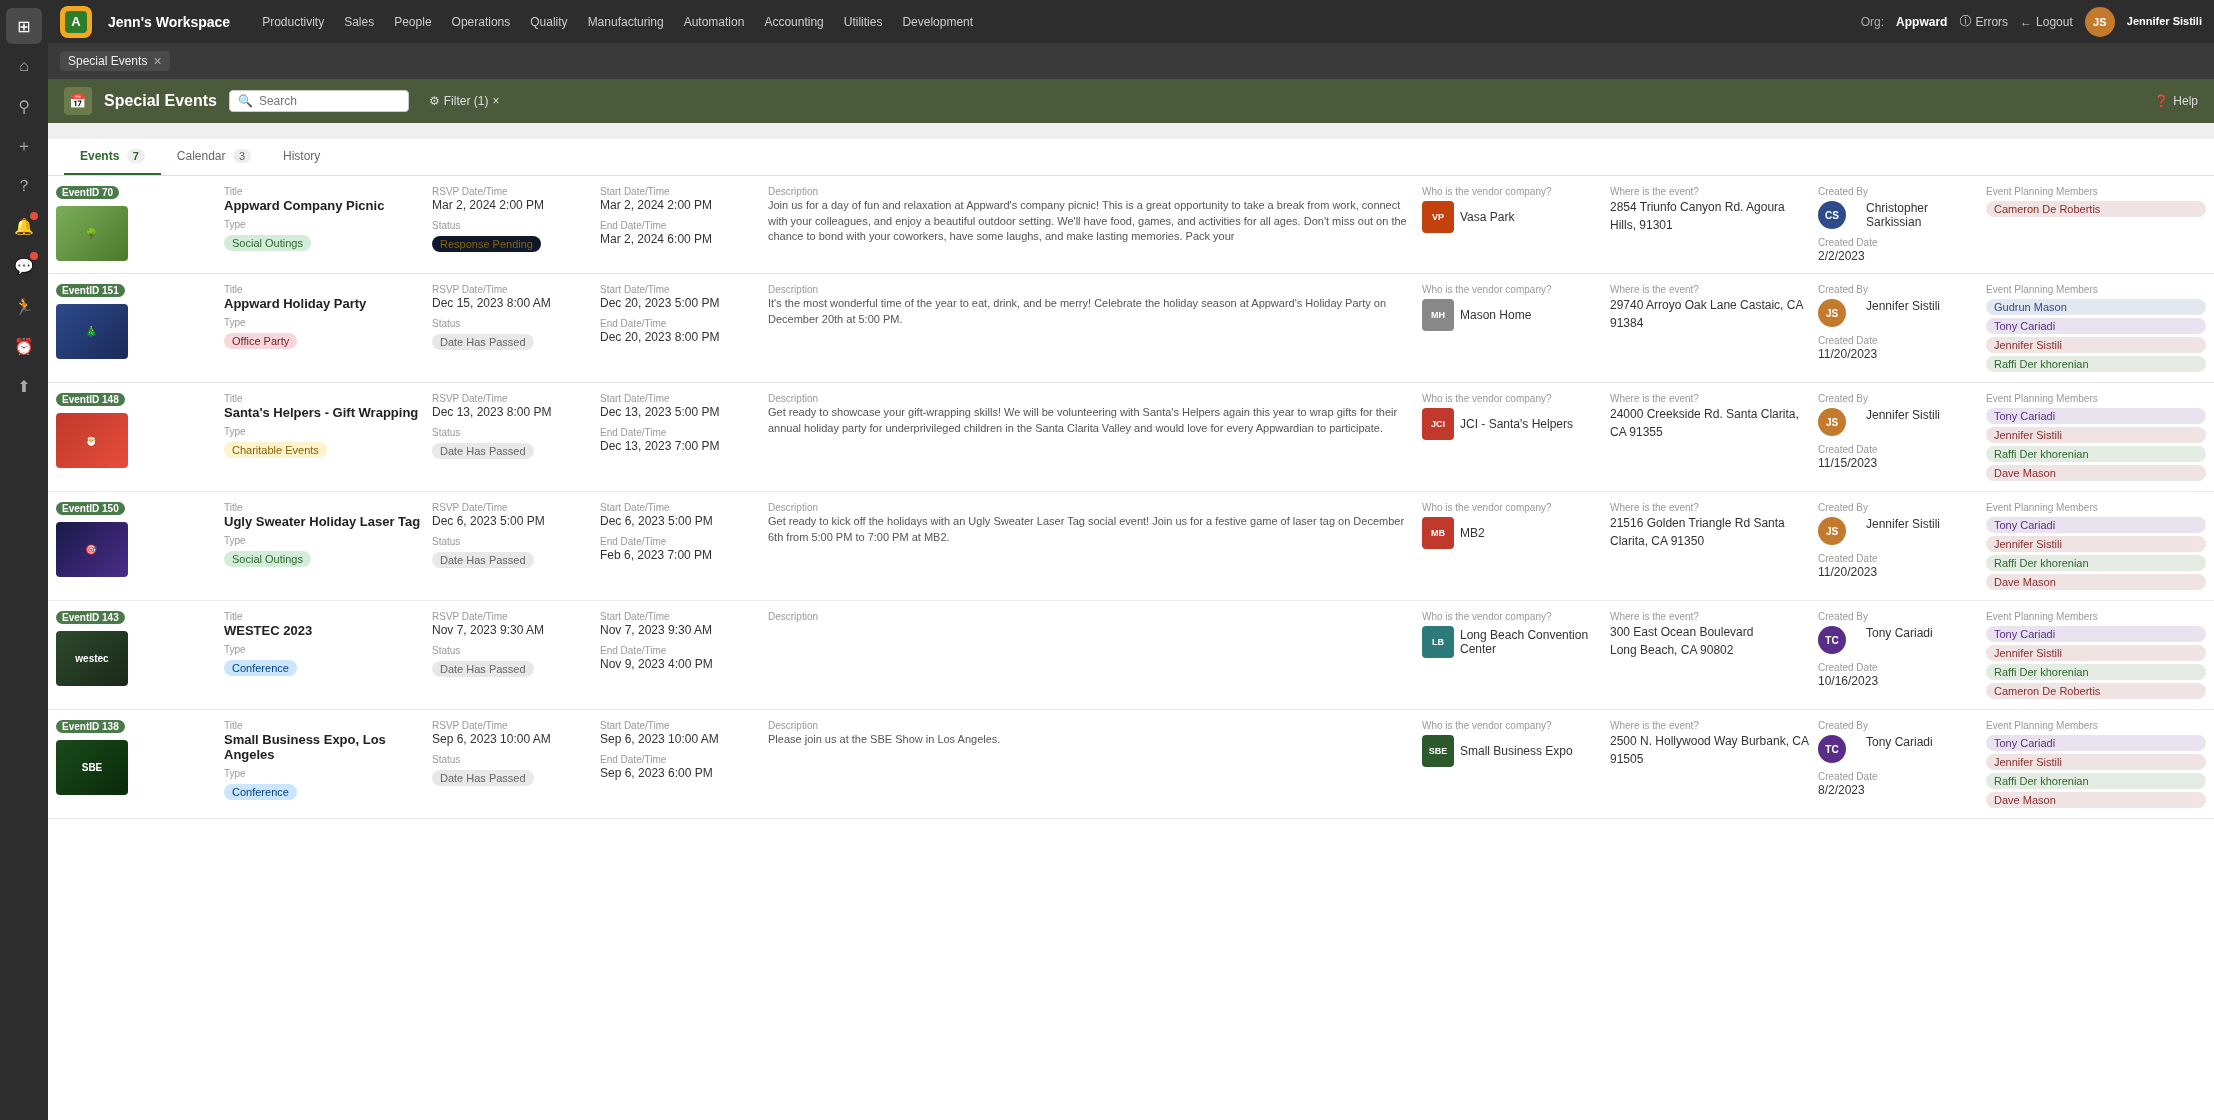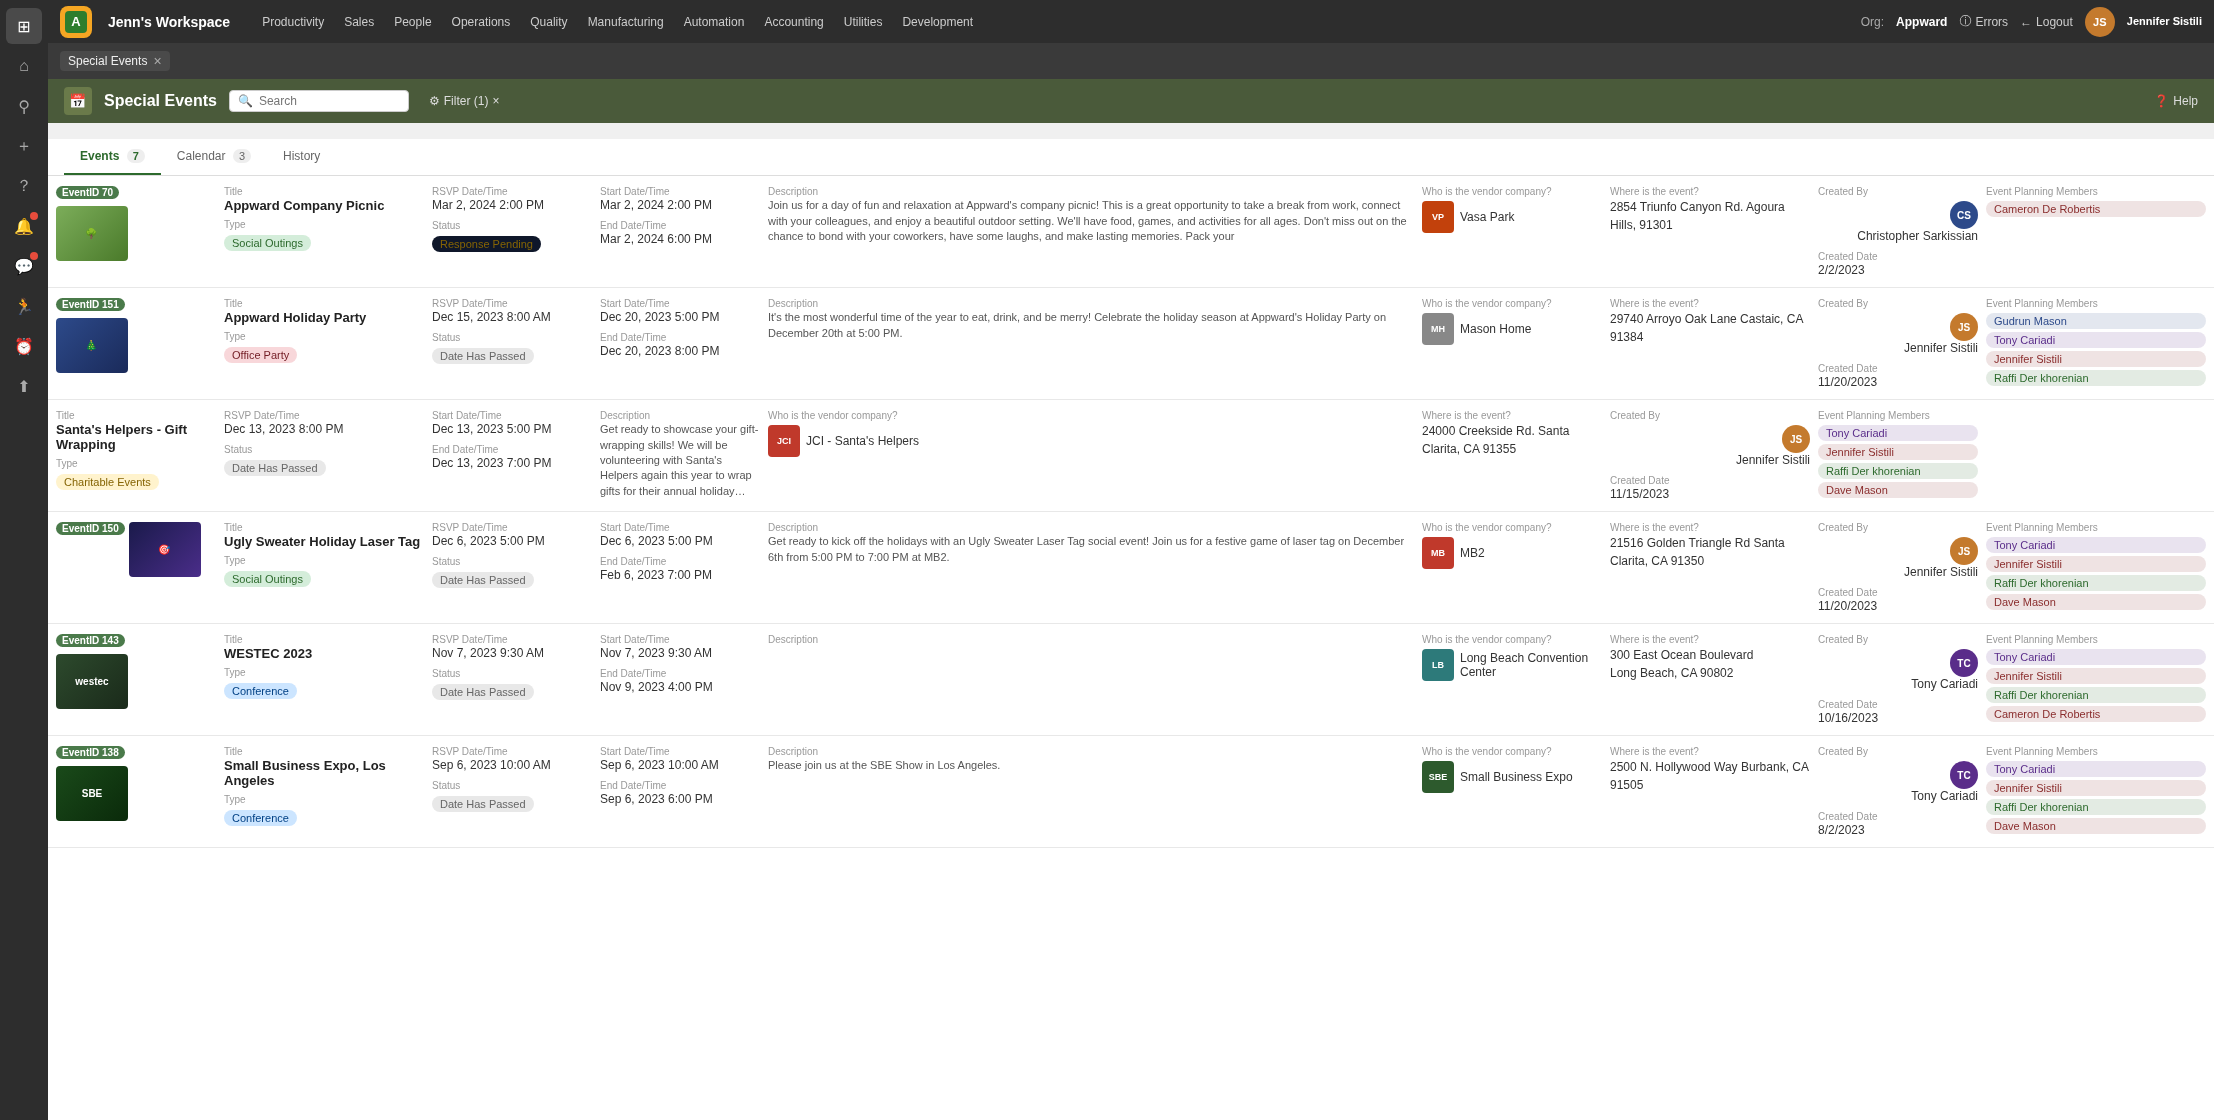--- a/index.html
+++ b/index.html
@@ -57,21 +57,21 @@
     .type-conference { background: #cce5ff; color: #004085; }
 
     .status-badge { display: inline-block; padding: 2px 8px; border-radius: 10px; font-size: 11px; font-weight: 500; margin-top: 4px; }
     .status-pending { background: #0f172a; color: #856404; }
     .status-passed { background: #e8e8e8; color: #666; }
 
     .vendor-cell { display: flex; align-items: center; gap: 6px; }
     .vendor-logo { width: 32px; height: 32px; border-radius: 4px; background: #eee; display: flex; align-items: center; justify-content: center; overflow: hidden; flex-shrink: 0; }
     .vendor-name { font-size: 12px; color: #333; }
 
-    .created-by-cell { display: flex; align-items: flex-end; gap: 0; flex-direction: column; }
+    .created-by-cell { display: flex; align-items: flex-start; gap: 20px; }
     .small-avatar { width: 28px; height: 28px; border-radius: 50%; background: #888; display: flex; align-items: center; justify-content: center; color: white; font-size: 10px; font-weight: 600; flex-shrink: 0; }
 
     .members-cell { display: flex; flex-direction: column; gap: 3px; }
     .member-chip { background: #e8f0e8; color: #2d5a2d; border-radius: 10px; padding: 2px 8px; font-size: 11px; display: inline-block; white-space: nowrap; }
 
     
     .app-layout { display: flex; height: 100vh; }
     .left-sidebar { width: 48px; background: #2d2d2d; display: flex; flex-direction: column; align-items: center; padding: 8px 0; gap: 4px; flex-shrink: 0; position: relative; }
     .sidebar-icon { width: 36px; height: 36px; display: flex; align-items: center; justify-content: center; border-radius: 6px; cursor: pointer; color: #aaa; font-size: 16px; }
     .sidebar-icon:hover, .sidebar-icon.active { background: #4a4a4a; color: white; }
@@ -294,20 +294,26 @@
             <div class="field-label">Event Planning Members</div>
             <div class="members-cell" style="margin-top: 4px;">
               <span class="member-chip" style="background: rgba(45, 74, 138, 0.133); color: rgb(45, 74, 138);">Gudrun Mason</span>
               <span class="member-chip" style="background: rgba(90, 45, 138, 0.133); color: rgb(90, 45, 138);">Tony Cariadi</span>
               <span class="member-chip" style="background: rgba(138, 45, 45, 0.133); color: rgb(138, 45, 45);">Jennifer Sistili</span>
               <span class="member-chip" style="background: rgba(45, 106, 45, 0.133); color: rgb(45, 106, 45);">Raffi Der khorenian</span>
             </div>
           </div>
         </div>
         <div class="event-row">
+          <div style="display: flex; flex-direction: column; align-items: flex-start; gap: 4px;">
+            <span class="event-id-badge">EventID   148</span>
+            <div class="img-placeholder img-santa">
+              <span class="img-text">🎅</span>
+            </div>
+          </div>
           <div><div class="field-label">Title</div><div class="event-title">Santa's Helpers - Gift Wrapping</div><div class="field-label" style="margin-top: 6px;">Type</div><span class="type-badge type-charitable">Charitable Events</span></div>
           <div><div class="field-label">RSVP Date/Time</div><div class="field-value">Dec 13, 2023 8:00 PM</div><div class="field-label" style="margin-top: 8px;">Status</div><span class="status-badge status-passed">Date Has Passed</span></div>
           <div>
             <div class="field-label">Start Date/Time</div>
             <div class="field-value">Dec 13, 2023 5:00 PM</div>
             <div class="field-label" style="margin-top: 8px;">End Date/Time</div>
             <div class="field-value">Dec 13, 2023 7:00 PM</div>
           </div>
           <div>
             <div class="field-label">Description</div>
@@ -341,21 +347,21 @@
             <div class="field-label">Event Planning Members</div>
             <div class="members-cell" style="margin-top: 4px;">
               <span class="member-chip" style="background: rgba(90, 45, 138, 0.133); color: rgb(90, 45, 138);">Tony Cariadi</span>
               <span class="member-chip" style="background: rgba(138, 45, 45, 0.133); color: rgb(138, 45, 45);">Jennifer Sistili</span>
               <span class="member-chip" style="background: rgba(45, 106, 45, 0.133); color: rgb(45, 106, 45);">Raffi Der khorenian</span>
               <span class="member-chip" style="background: rgba(138, 45, 45, 0.133); color: rgb(138, 45, 45);">Dave Mason</span>
             </div>
           </div>
         </div>
         <div class="event-row">
-          <div style="display: flex; align-items: flex-start; gap: 4px;">
+          <div style="display: flex; flex-direction: column; align-items: flex-start; gap: 4px;">
             <span class="event-id-badge">EventID   150</span>
             <div class="img-placeholder img-laser">
               <span class="img-text">🎯</span>
             </div>
           </div>
           <div><div class="field-label">Title</div><div class="event-title">Ugly Sweater Holiday Laser Tag</div><div class="field-label" style="margin-top: 6px;">Type</div><span class="type-badge type-social">Social Outings</span></div>
           <div><div class="field-label">RSVP Date/Time</div><div class="field-value">Dec 6, 2023 5:00 PM</div><div class="field-label" style="margin-top: 8px;">Status</div><span class="status-badge status-passed">Date Has Passed</span></div>
           <div>
             <div class="field-label">Start Date/Time</div>
             <div class="field-value">Dec 6, 2023 5:00 PM</div>

